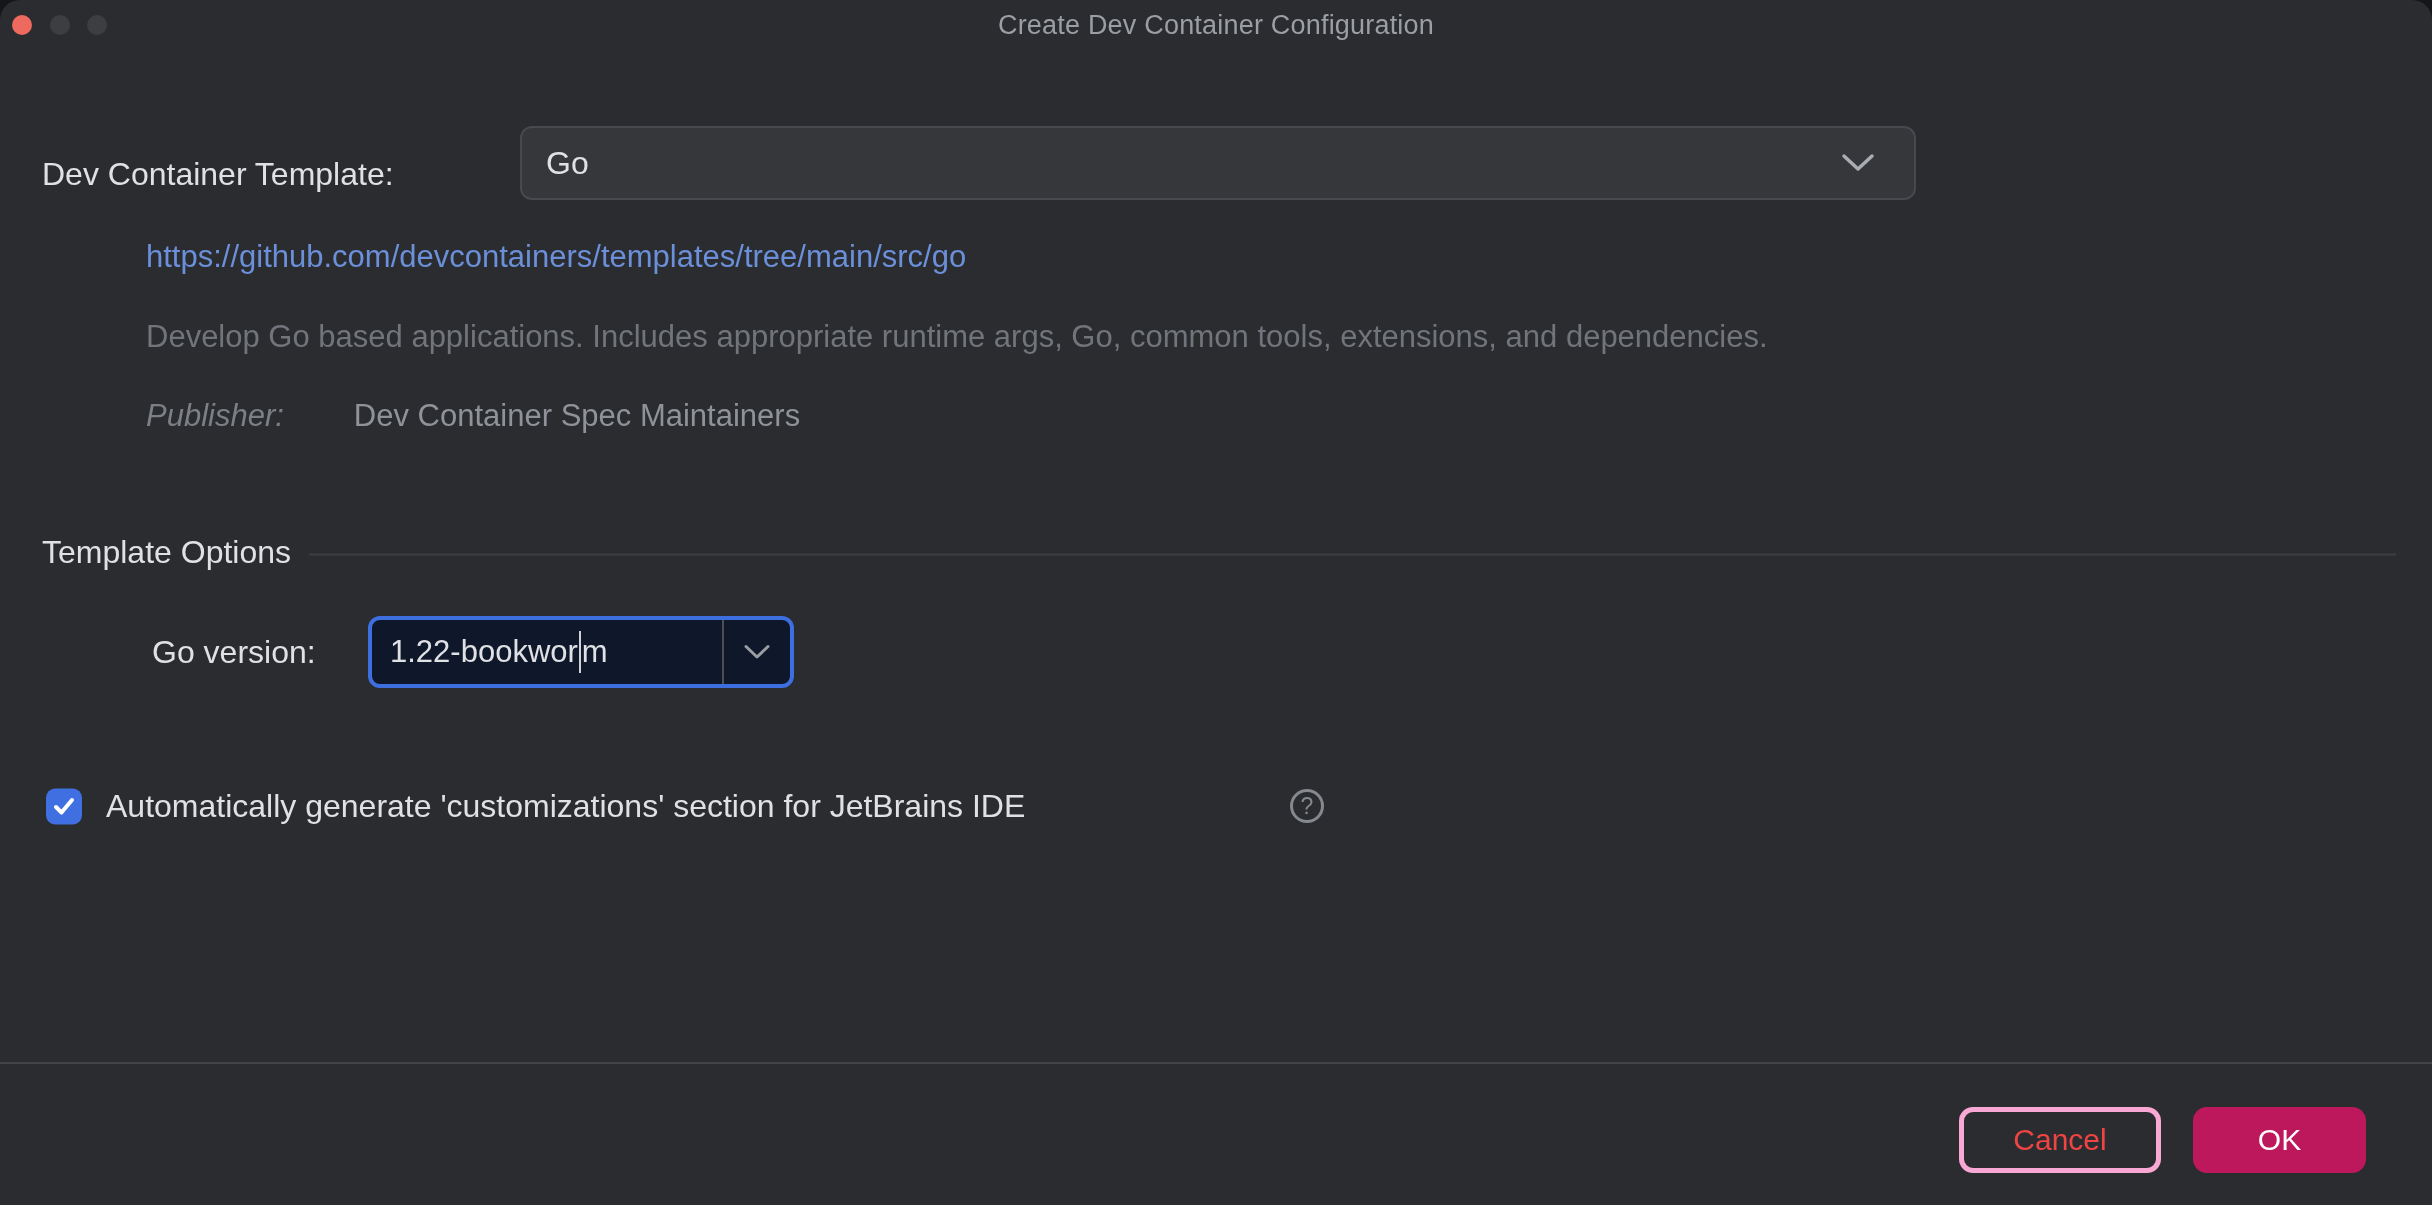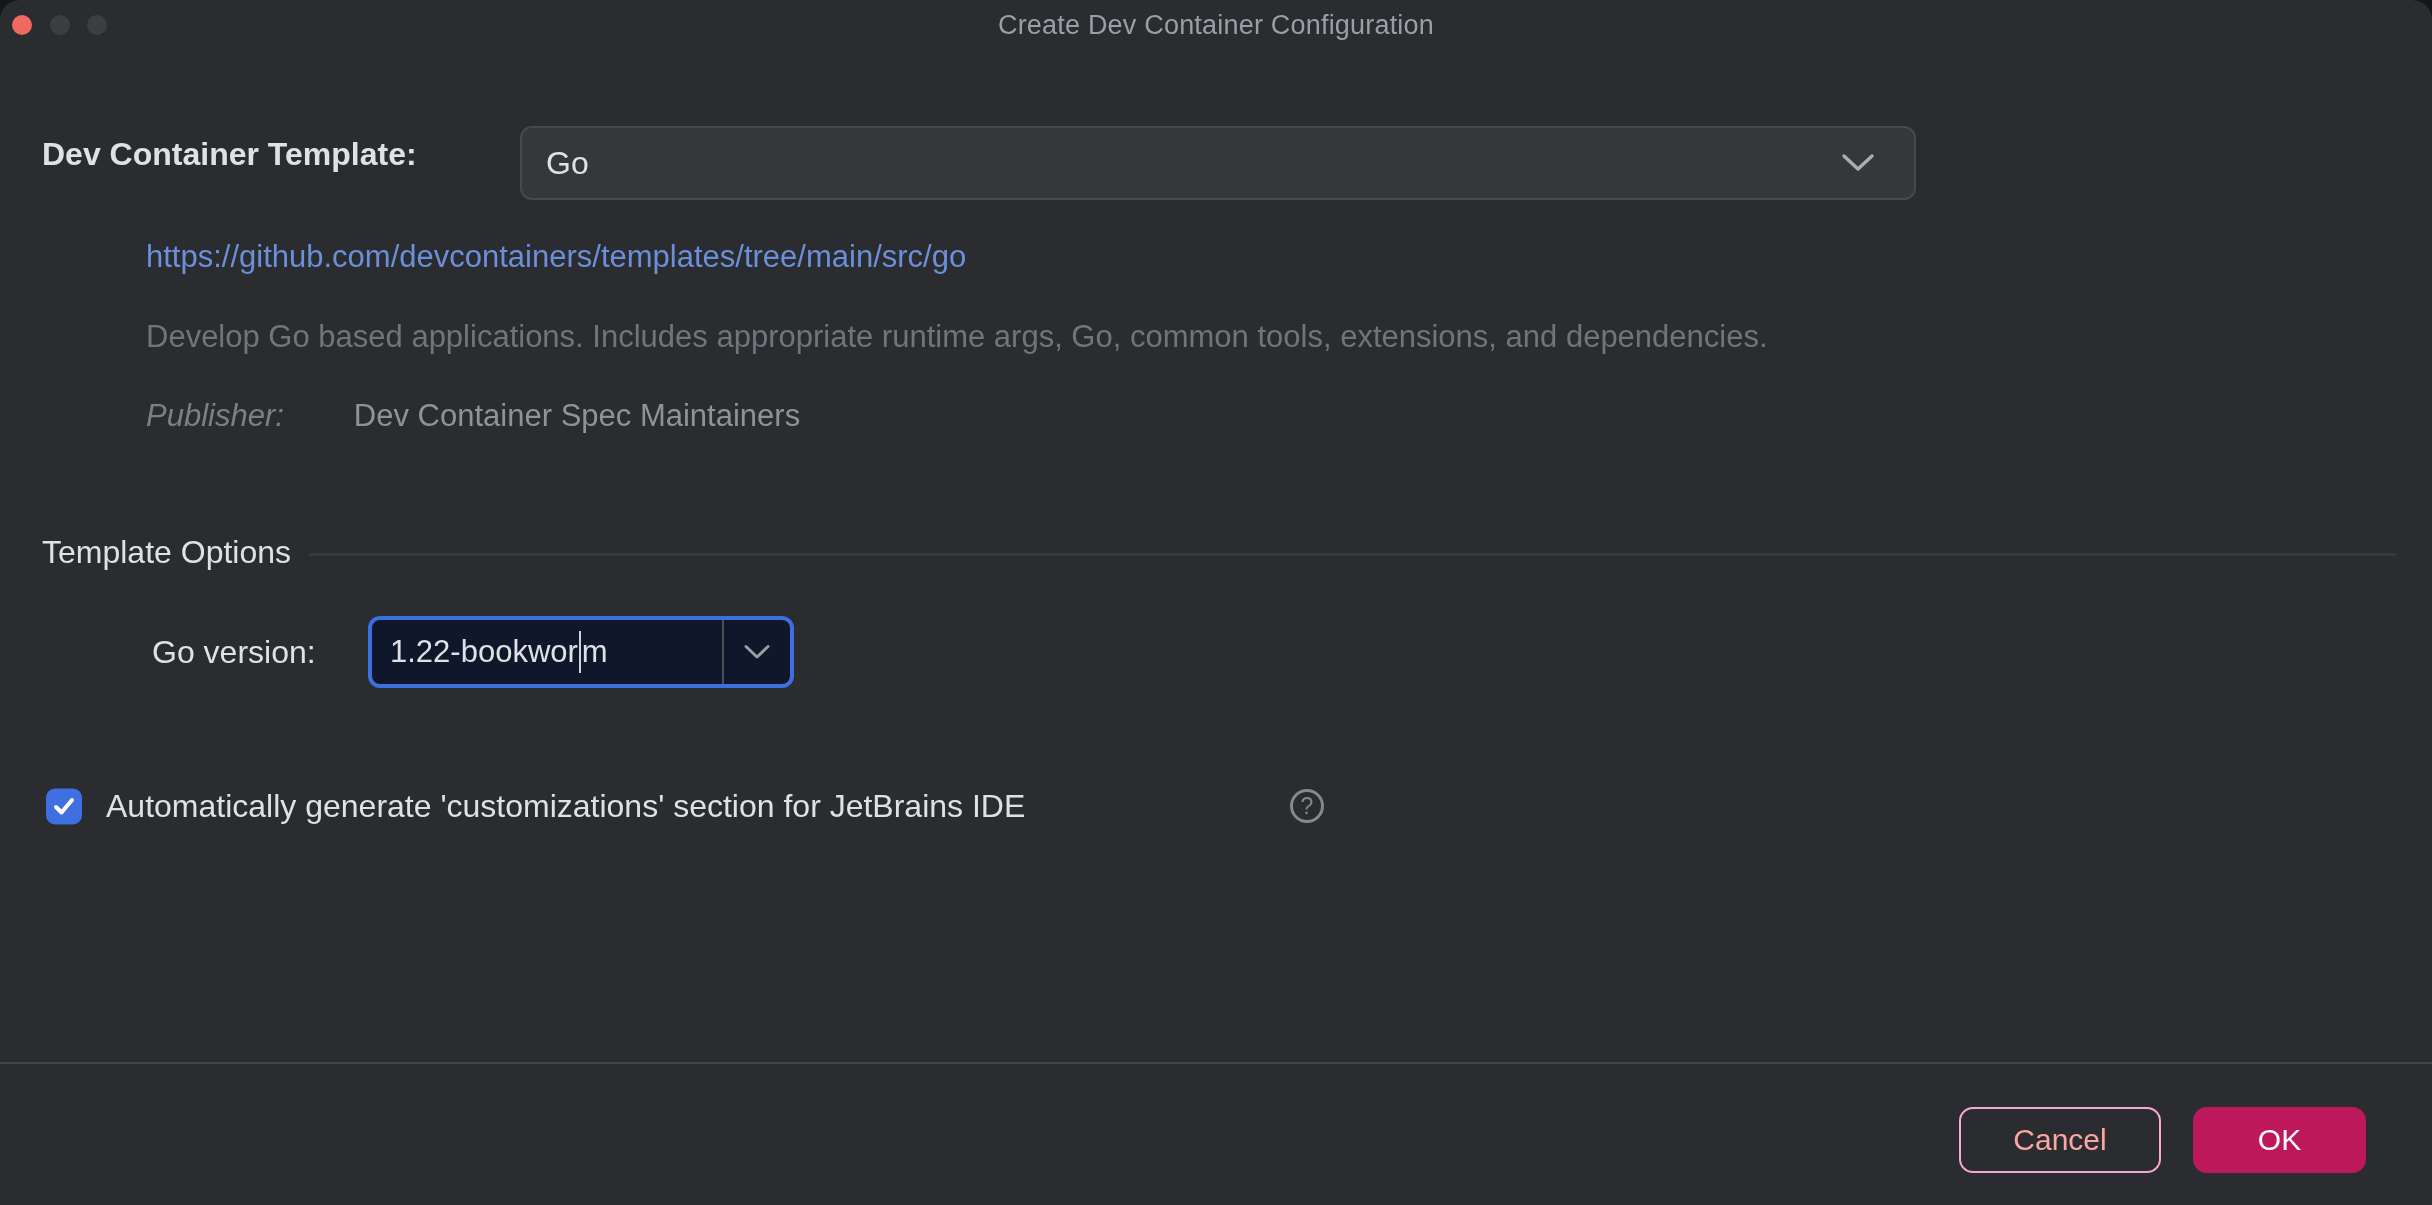--- a/index.html
+++ b/index.html
@@ -46,23 +46,22 @@
     letter-spacing: 0.2px;
   }
 
   
   .label-bright { color: #dfe1e5; font-size: 32px; }
   .text-dim { color: #71747a; font-size: 31px; }
 
   
   .template-label {
     position: absolute;
-    left: 42px; top: 154px;
-    transform: translateY(-50%);
-    font-weight: bold;
+    left: 42px; top: 174px;
+    transform: translateY(-50%);
   }
   .template-select {
     position: absolute;
     left: 520px; top: 126px;
     width: 1396px; height: 74px;
     box-sizing: border-box;
     background: #35373b;
     border: 2px solid #47494e;
     border-radius: 12px;
     display: flex;
@@ -225,22 +224,22 @@
     font-size: 30px;
     display: flex;
     align-items: center;
     justify-content: center;
     cursor: default;
   }
   .btn-cancel {
     left: 1959px;
     width: 202px;
     background: transparent;
-    border: 2px solid #f9a8d4;
-    color: #fca5a5;
+    border: 5px solid #f9a8d4;
+    color: #ef4444;
   }
   .btn-ok {
     left: 2193px;
     width: 173px;
     background: #be185d;
     border: none;
     color: #ffffff;
   }
 </style>
 </head>

